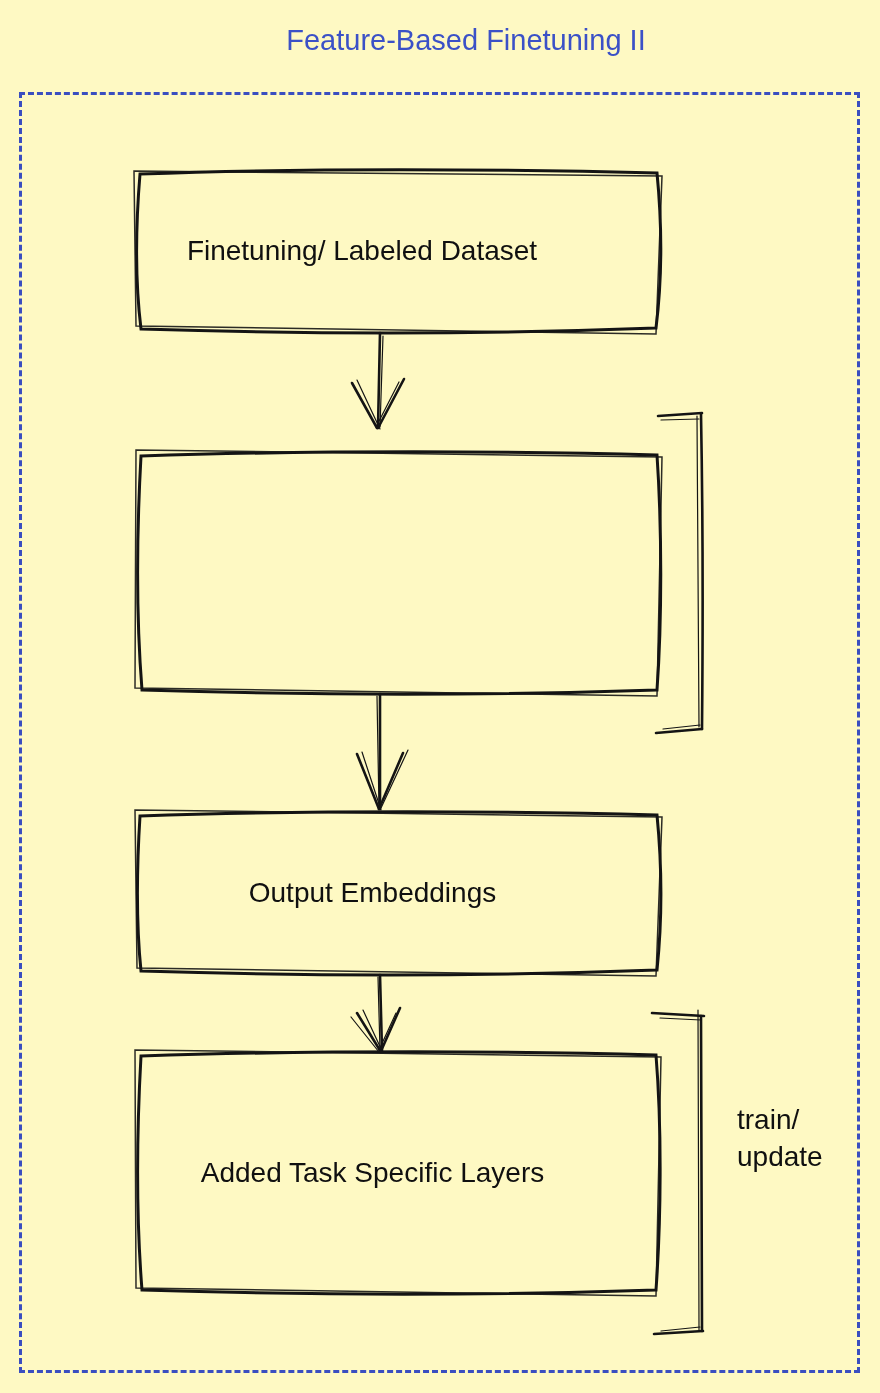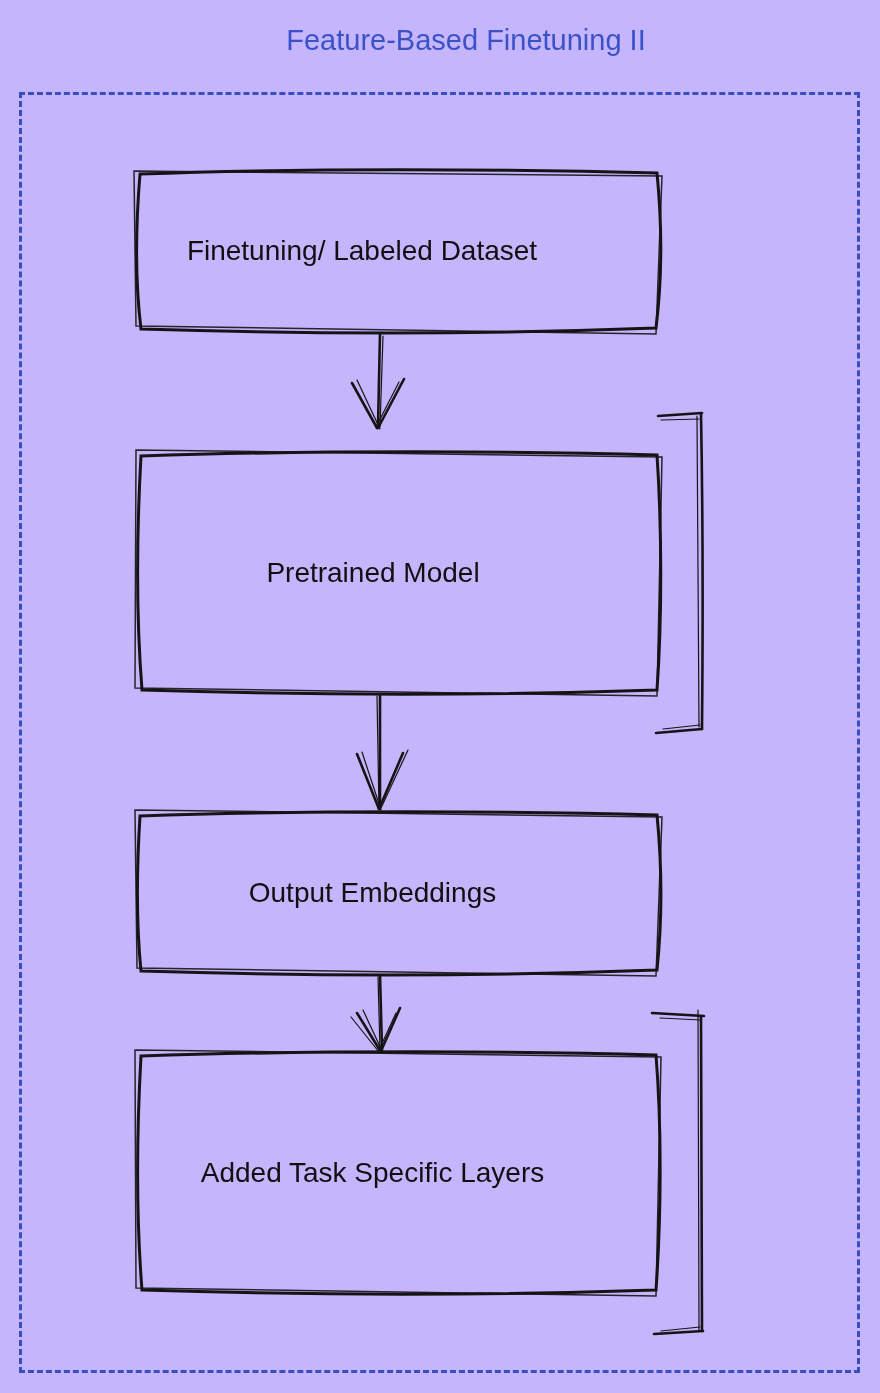--- a/index.html
+++ b/index.html
@@ -1,20 +1,20 @@
 <!DOCTYPE html>
 <html><head>
 <meta charset="utf-8">
 <style>
   html, body { margin: 0; padding: 0; background: #ffffff; }
   .canvas {
     position: relative;
     width: 880px;
     height: 1393px;
-    background: #c4b5fd;
+    background: #fef9c3;
     font-family: "Liberation Sans", sans-serif;
     overflow: hidden;
   }
   .title {
     position: absolute;
     top: 23px;
     left: 0;
     width: 880px;
     box-sizing: border-box;
     padding-left: 52px;
@@ -135,18 +135,19 @@
       <path class="main" d="M 701 1016 L 702 1331"></path>
       <path class="thin" d="M 698 1010 L 699 1330"></path>
       <path class="main" d="M 704 1016 L 652 1013"></path>
       <path class="thin" d="M 701 1020 L 660 1018"></path>
       <path class="main" d="M 703 1331 L 654 1334"></path>
       <path class="thin" d="M 700 1327 L 661 1331"></path>
     </g>
   </svg>
 
   <div class="box-label" id="label-dataset">Finetuning/ Labeled Dataset</div>
-  <div class="box-label" id="label-pretrained">Pretrained Model</div>
   <div class="box-label" id="label-task">Added Task Specific Layers</div>
   <div class="box-label" id="label-embeddings">Output Embeddings</div>
 
+  <div class="annotation" id="annot-train">train/
+update</div>
 
 </div>
 
 </body></html>

